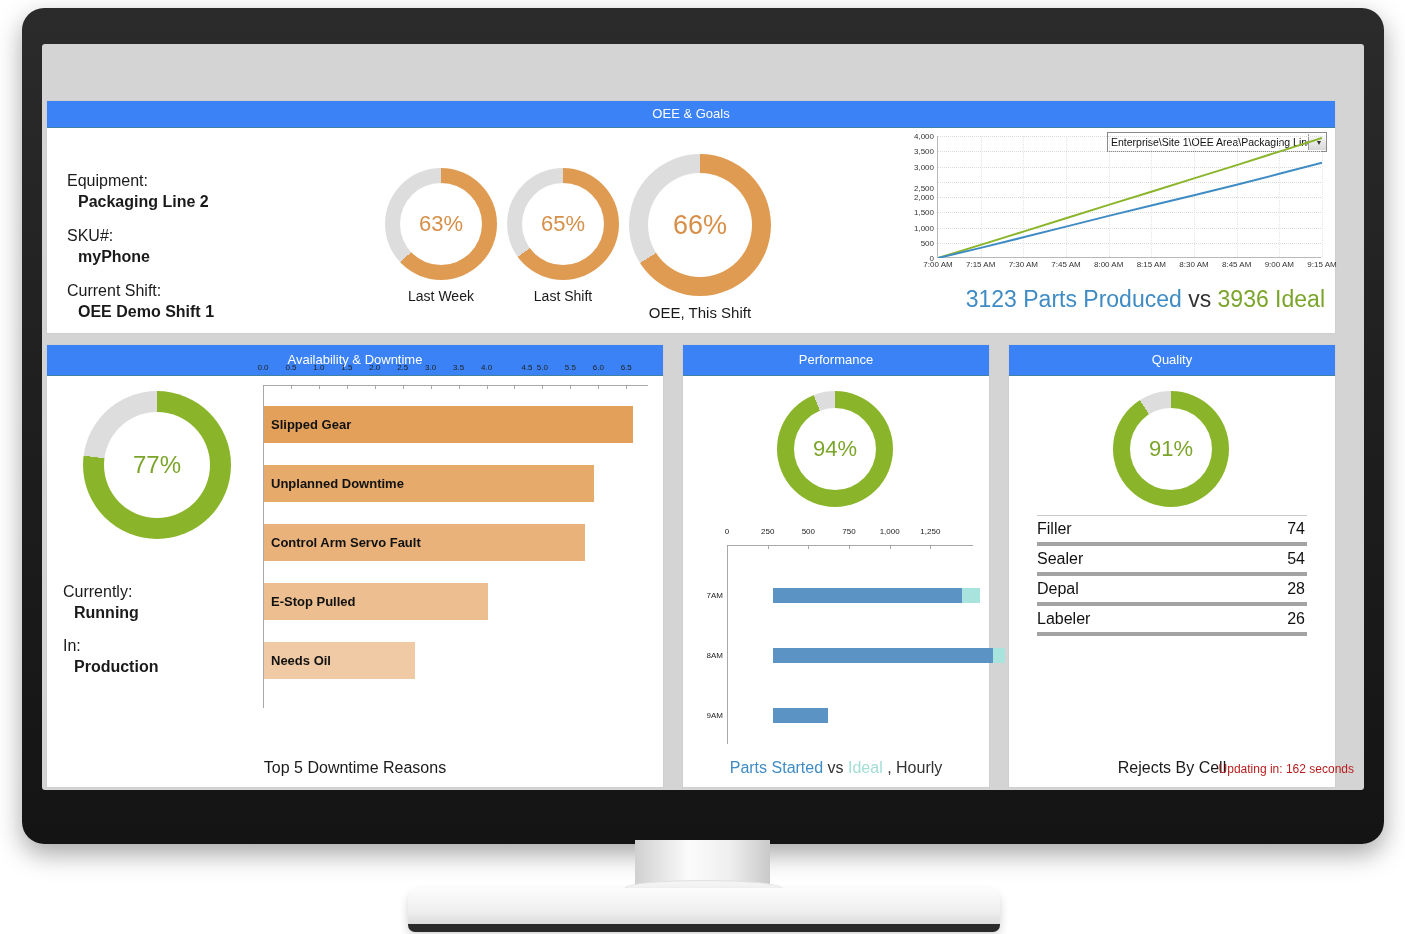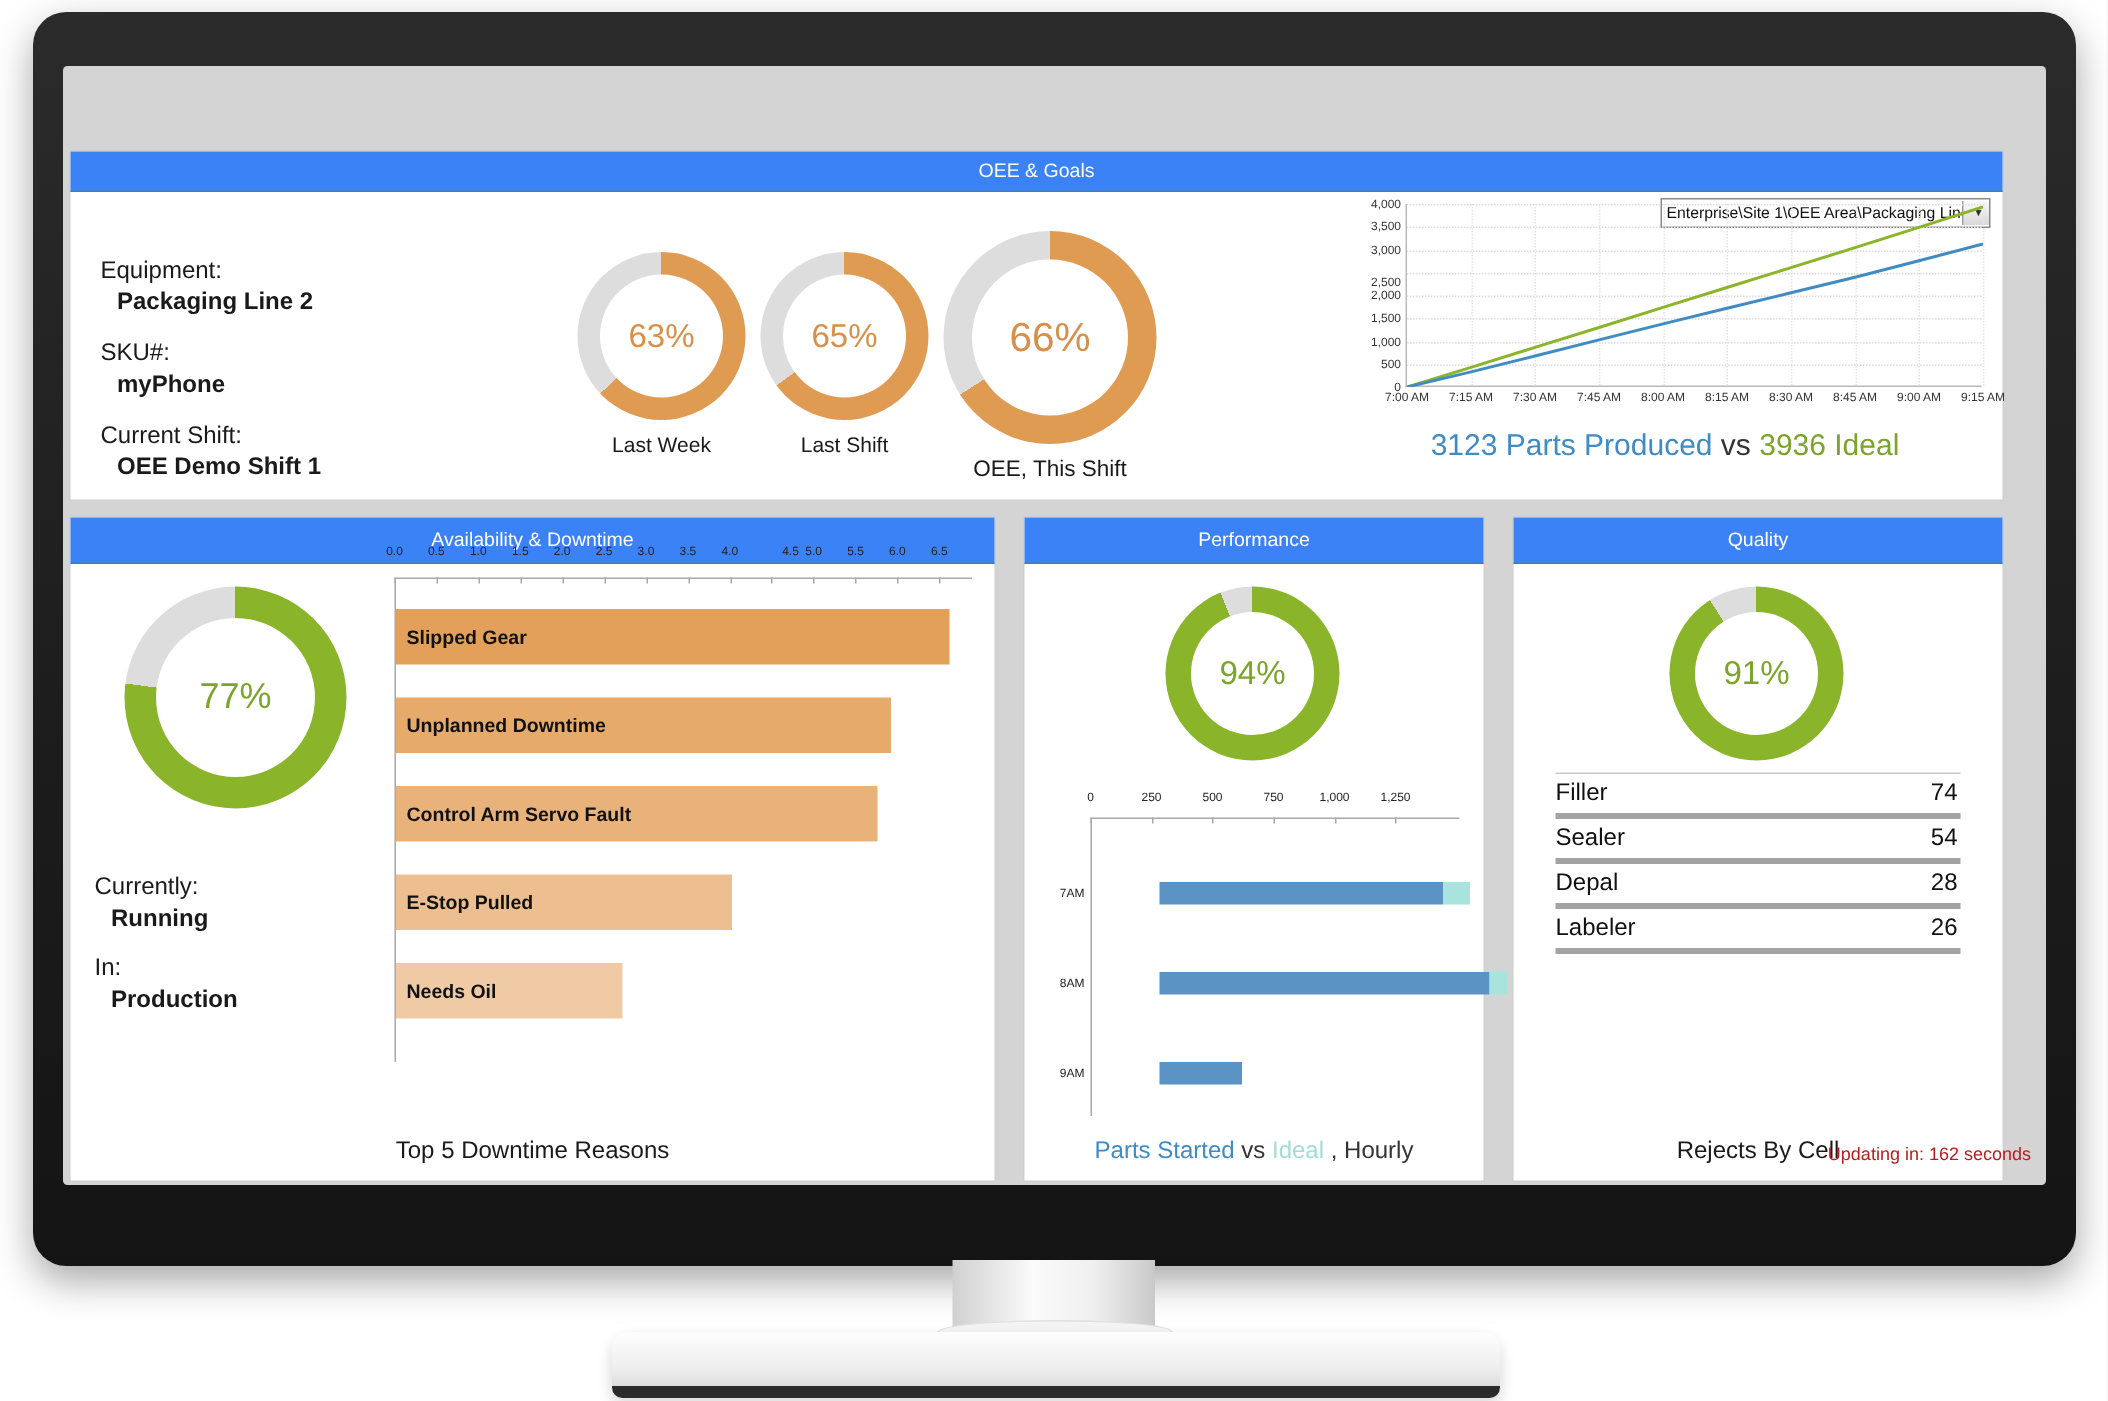--- a/index.html
+++ b/index.html
@@ -56,22 +56,22 @@
   
   #lc{position:absolute;left:848px;top:2px;width:430px;height:150px;}
   #lc .plot{position:absolute;left:42px;top:6px;right:4px;bottom:22px;
             border-left:1px solid #b9b9b9;border-bottom:1px solid #b9b9b9;}
   #lc .ylab{position:absolute;right:100%;margin-right:4px;font-size:8px;color:#333;
             transform:translateY(-50%);white-space:nowrap;}
   #lc .xlab{position:absolute;top:100%;margin-top:3px;font-size:8px;color:#333;
             transform:translateX(-50%);white-space:nowrap;}
   .gl{position:absolute;left:0;right:0;border-top:1px dotted #dcdcdc;}
   .gv{position:absolute;top:0;bottom:0;border-left:1px dotted #e4e4e4;}
-  #lc-legend{position:absolute;left:848px;top:158px;width:430px;text-align:center;
-             font-size:20px;}
+  #lc-legend{position:absolute;left:848px;top:158px;width:430px;text-align:right;
+             font-size:23px;}
 
   
   #p-avail{left:4px;top:300px;width:616px;height:442px;}
   #p-perf{left:640px;top:300px;width:306px;height:442px;}
   #p-qual{left:966px;top:300px;width:326px;height:442px;}
 
   .foot{position:absolute;bottom:10px;width:100%;text-align:center;font-size:16px;color:#1a1a1a;}
 
   
   #dt{position:absolute;left:216px;top:18px;width:385px;height:350px;}

